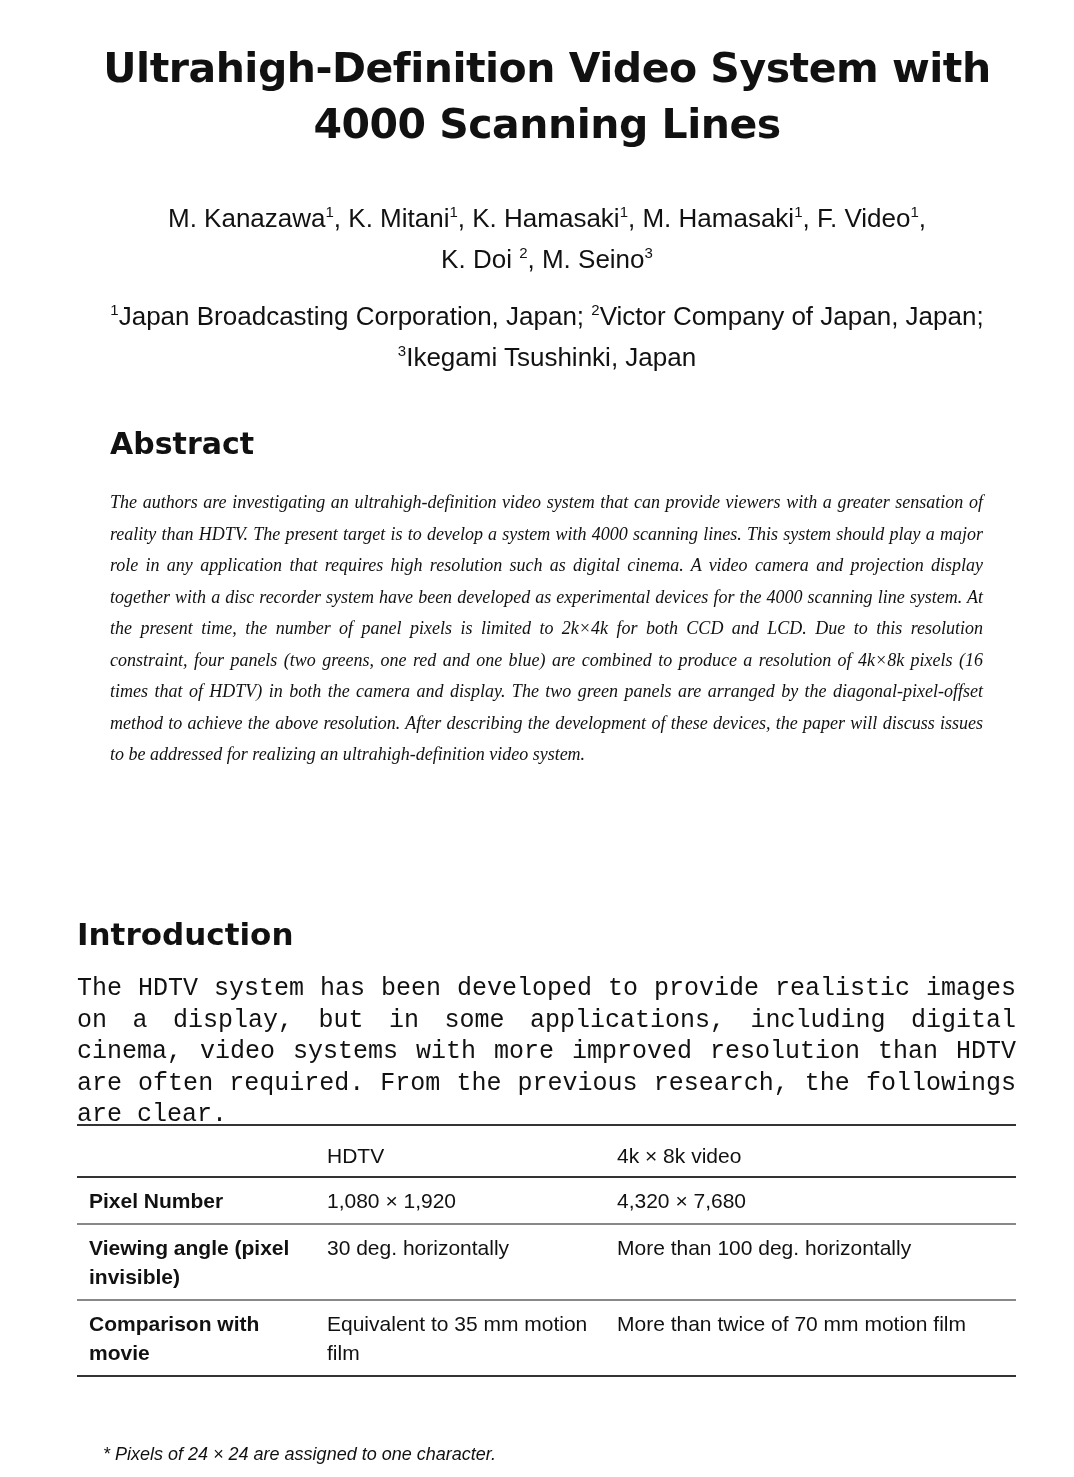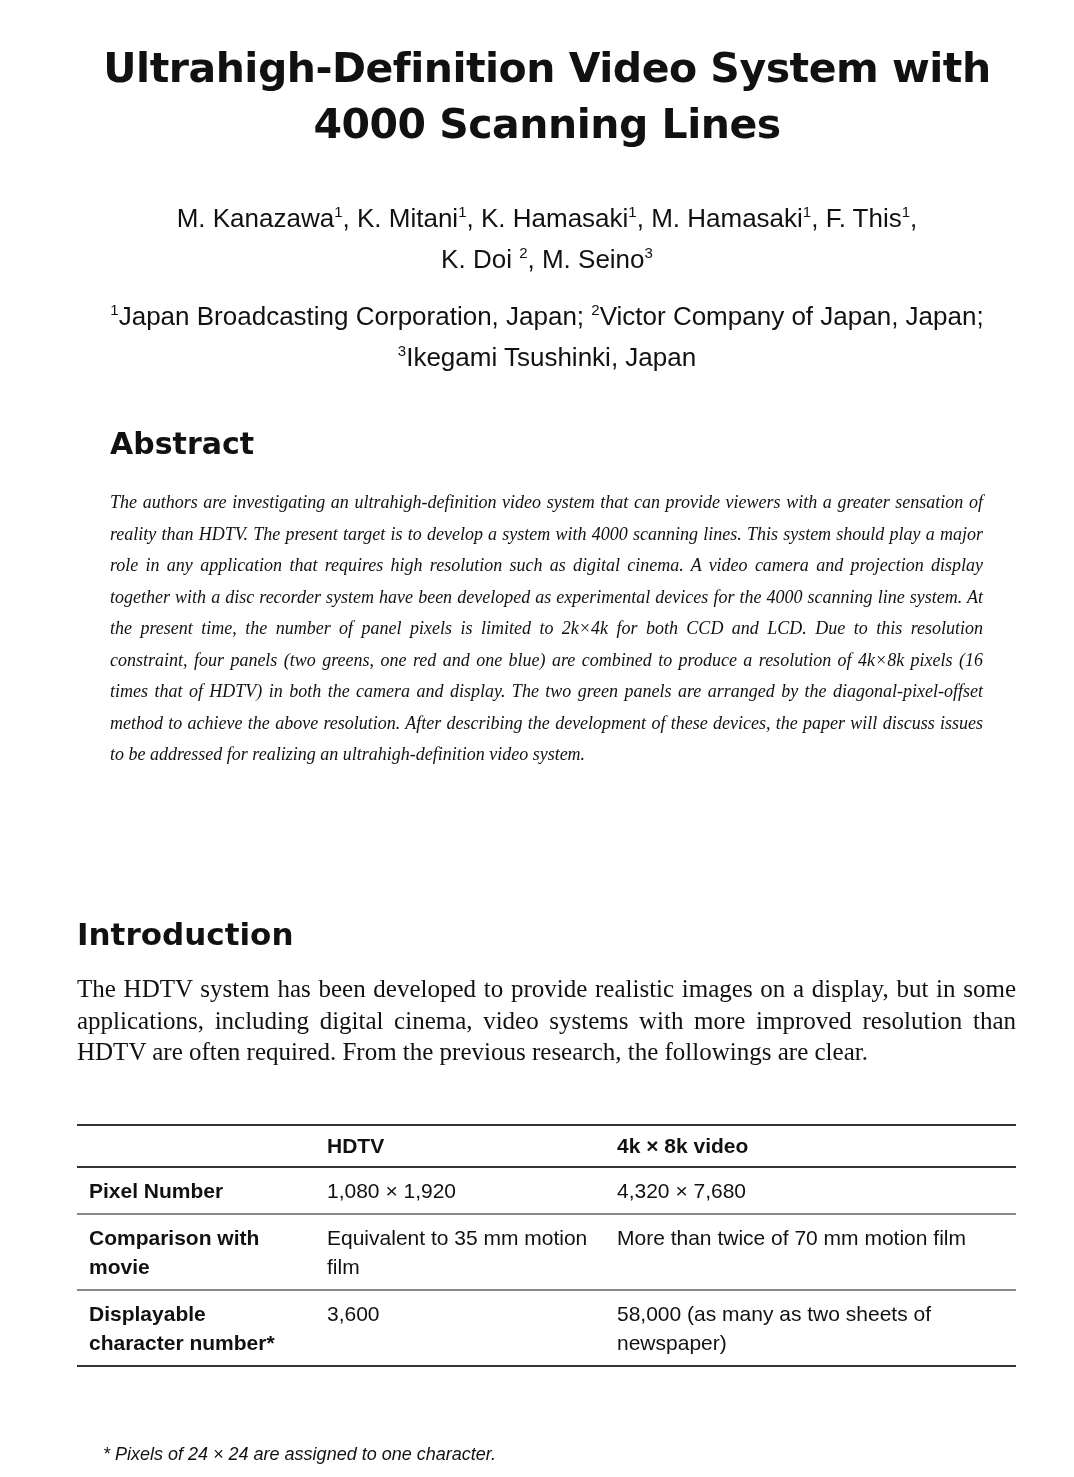--- a/index.html
+++ b/index.html
@@ -30,31 +30,31 @@
       position: absolute; left: 110px; top: 487px; width: 873px;
       font-family: "Liberation Serif", serif; font-style: italic; font-size: 18px; line-height: 31.5px;
       text-align: justify; color: #111; margin: 0;
     }
     .h-intro {
       position: absolute; left: 77px; top: 916px;
       font-family: "DejaVu Sans", sans-serif; font-weight: bold; font-size: 31px; color: #111; text-align: center;
     }
     .intro {
       position: absolute; left: 77px; top: 973px; width: 939px;
-      font-family: Liberation Serif, serif; font-size: 25px; line-height: 31.5px;
+      font-family: Liberation Mono, monospace; font-size: 25px; line-height: 31.5px;
       text-align: justify; color: #111; margin: 0;
     }
     table.cmp {
       position: absolute; left: 77px; top: 1124px; width: 939px;
       border-collapse: collapse;
       font-family: "Liberation Sans", sans-serif; font-size: 21px; line-height: 29px; color: #111;
     }
     table.cmp th, table.cmp td { text-align: left; vertical-align: top; padding: 8px 10px 8px 12px; }
     table.cmp thead tr { border-top: 2px solid #333; border-bottom: 2px solid #333; }
-    table.cmp thead th { font-weight: bold; padding-top: 5px; padding-bottom: 6px; margin-top: 16px; }
+    table.cmp thead th { font-weight: normal; padding-top: 15px; padding-bottom: 6px; margin-top: 16px; }
     table.cmp tbody tr { border-bottom: 2px solid #888; }
     table.cmp tbody tr:last-child { border-bottom: 2px solid #333; }
     table.cmp td.rowhead { font-weight: bold; }
     table.cmp col.c1 { width: 238px; }
     table.cmp col.c2 { width: 290px; }
     .footnote {
       position: absolute; left: 103px; top: 1444px;
       font-family: "Liberation Sans", sans-serif; font-style: italic; font-size: 18px; color: #111; text-align: center;
     }
   </style>
@@ -63,21 +63,21 @@
 
 <div class="page">
 
   <div class="title">
     <div>Ultrahigh-Definition Video System with</div>
     <div>4000 Scanning Lines</div>
   </div>
 
   <div class="authors">
     <div>
-      <span>M. Kanazawa</span><sup>1</sup><span>, </span><span>K. Mitani</span><sup>1</sup><span>, </span><span>K. Hamasaki</span><sup>1</sup><span>, </span><span>M. Hamasaki</span><sup>1</sup><span>, </span><span>F. This</span><sup>1</sup><span>,</span>
+      <span>M. Kanazawa</span><sup>1</sup><span>, </span><span>K. Mitani</span><sup>1</sup><span>, </span><span>K. Hamasaki</span><sup>1</sup><span>, </span><span>M. Hamasaki</span><sup>1</sup><span>, </span><span>F. Video</span><sup>1</sup><span>,</span>
     </div>
     <div>
       <span>K. Doi </span><sup>2</sup><span>, </span><span>M. Seino</span><sup>3</sup>
     </div>
   </div>
 
   <div class="affil">
     <div>
       <sup>1</sup><span>Japan Broadcasting Corporation, Japan; </span><sup>2</sup><span>Victor Company of Japan, Japan;</span>
     </div>
@@ -105,26 +105,26 @@
         <th>4k × 8k video</th>
       </tr>
     </thead>
     <tbody>
       <tr>
         <td class="rowhead">Pixel Number</td>
         <td>1,080 × 1,920</td>
         <td>4,320 × 7,680</td>
       </tr>
       <tr>
+        <td class="rowhead">Viewing angle (pixel invisible)</td>
+        <td>30 deg. horizontally</td>
+        <td>More than 100 deg. horizontally</td>
+      </tr>
+      <tr>
         <td class="rowhead">Comparison with movie</td>
         <td>Equivalent to 35 mm motion film</td>
         <td>More than twice of 70 mm motion film</td>
-      </tr>
-      <tr>
-        <td class="rowhead">Displayable character number*</td>
-        <td>3,600</td>
-        <td>58,000 (as many as two sheets of newspaper)</td>
       </tr>
     </tbody>
   </table>
 
   <div class="footnote">* Pixels of 24 × 24 are assigned to one character.</div>
 </div>
 
 </body></html>

